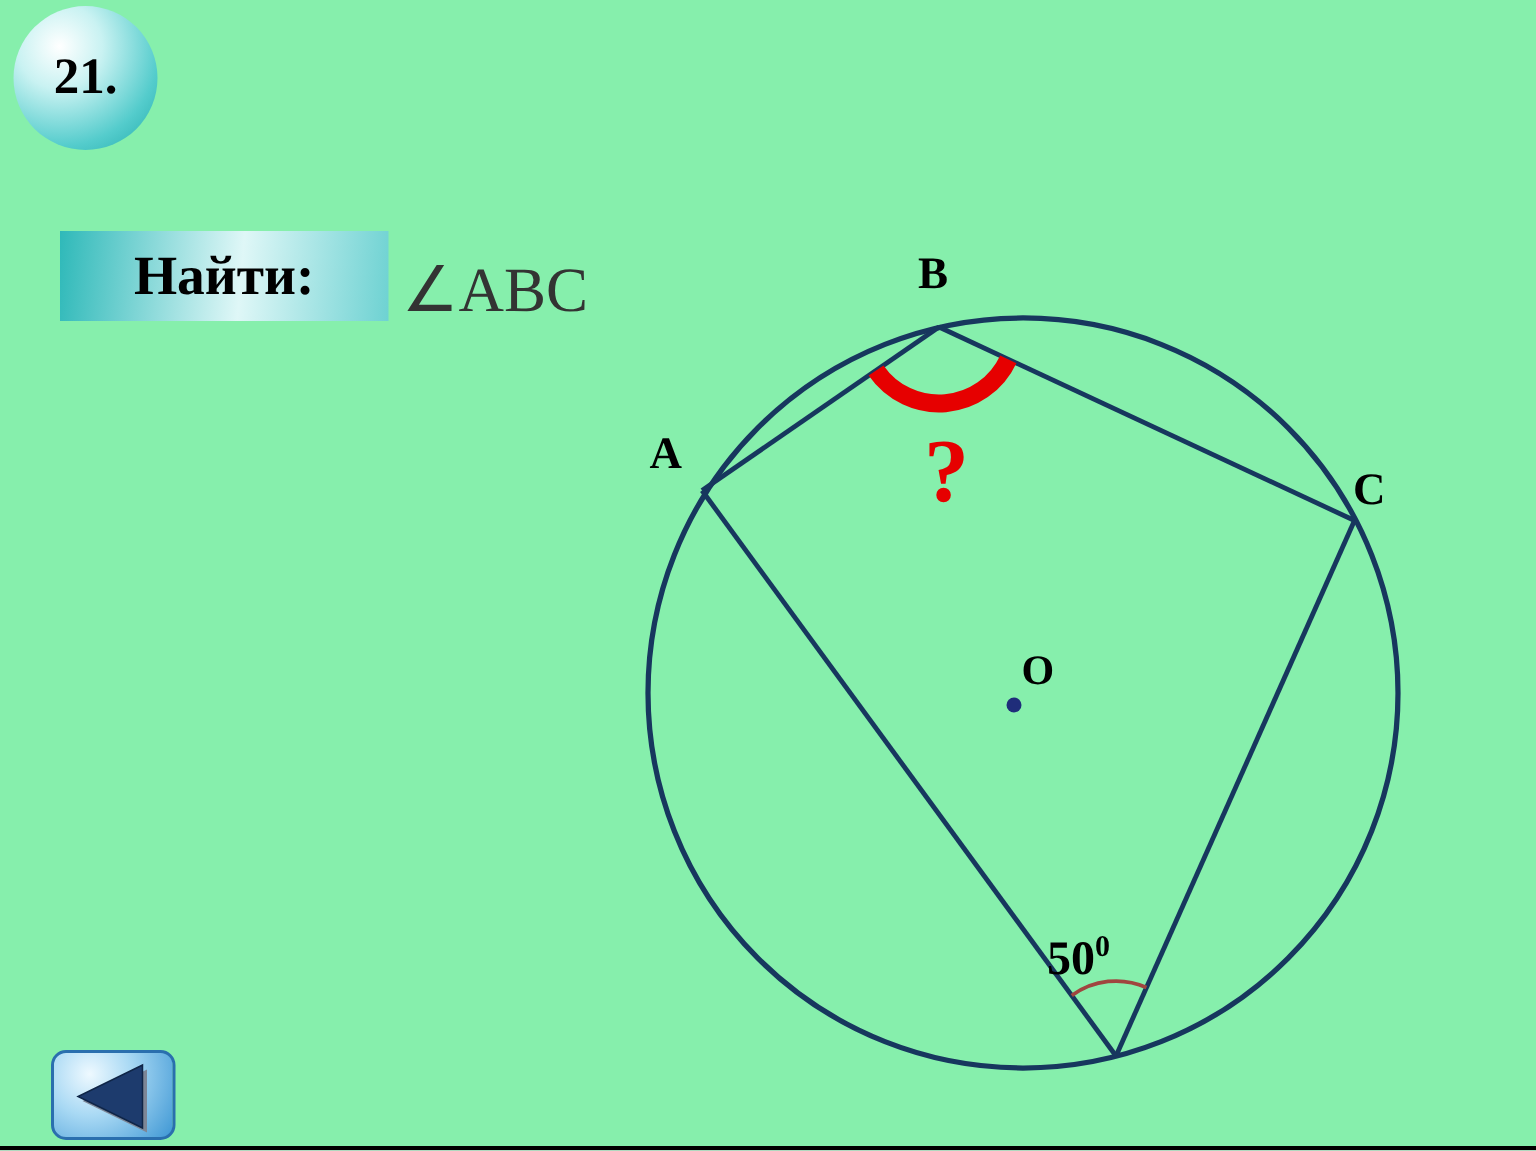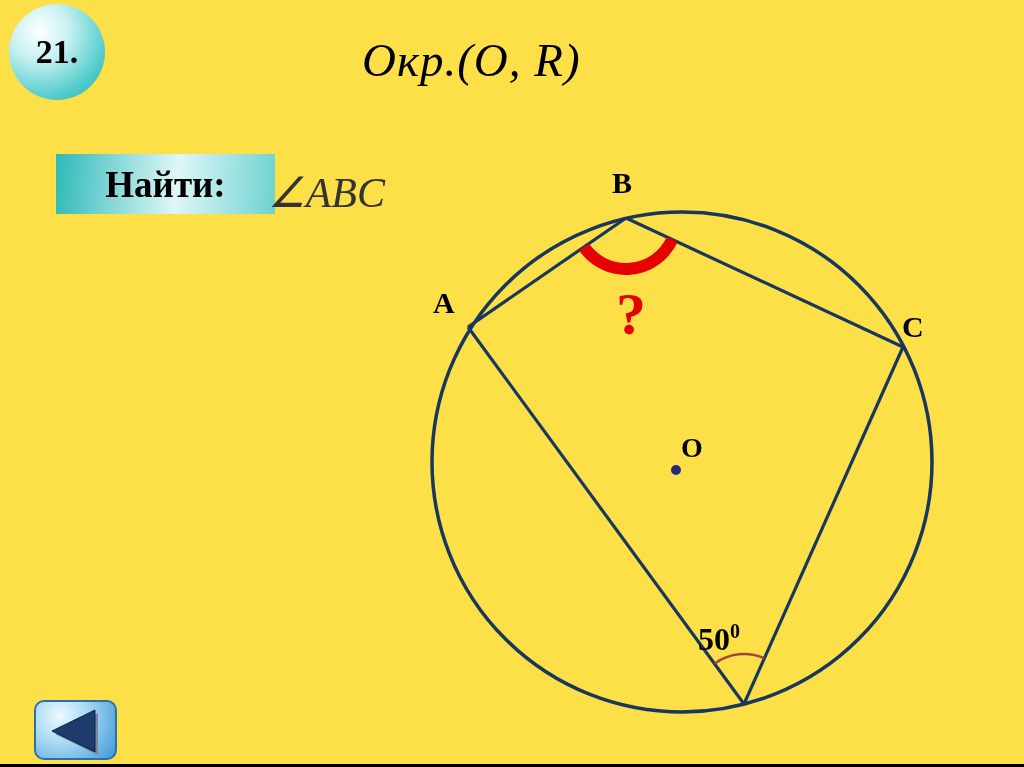--- a/index.html
+++ b/index.html
@@ -1,20 +1,20 @@
 <!DOCTYPE html>
 <html><head>
 <meta charset="utf-8">
 <style>
   html, body { margin: 0; padding: 0; background: #ffffff; }
   .slide {
     position: relative;
     width: 1024px;
     height: 767px;
-    background: #fde047;
+    background: #86efac;
     overflow: hidden;
     font-family: "Liberation Serif", serif;
     color: #000;
   }
 
   
   .num-badge {
     position: absolute; left: 9px; top: 4px;
     width: 96px; height: 96px; border-radius: 50%;
     background: radial-gradient(circle at 32% 28%, #ffffff 0%, #c9f2f2 30%, #54cccc 70%, #1fa9a9 100%);
@@ -23,30 +23,30 @@
   }
 
   
   .teal-box {
     position: absolute;
     background: linear-gradient(95deg, #2fb9b9 0%, #dff7f7 55%, #6ed2d2 100%);
     display: flex; align-items: center; justify-content: center;
     font-weight: bold; font-size: 37px;
   }
   .given-box { left: 140px; top: 27px; width: 212px; height: 61px; }
-  .find-box  { left: 56px;  top: 154px; width: 219px; height: 60px; }
+  .find-box  { left: 40px;  top: 154px; width: 219px; height: 60px; }
 
   .given-value {
     position: absolute; left: 362px; top: 33px;
     font-style: italic; font-size: 47px; color: #000;
     letter-spacing: 1px;
   }
   .find-value {
     position: absolute; left: 268px; top: 168px;
-    font-style: italic; font-size: 42px; color: #333;
+    font-size: 42px; color: #333;
   }
 
   .diagram-svg { position: absolute; left: 0; top: 0; }
 
   .pt-label {
     position: absolute; font-weight: bold; font-size: 30px; color: #000;
   }
   .lbl-b { left: 612px; top: 166px; }
   .lbl-a { left: 433px; top: 286px; }
   .lbl-c { left: 902px; top: 310px; }
@@ -82,21 +82,20 @@
 </style>
 </head>
 <body>
 
 <div class="slide">
 
   <div class="num-badge">
     <span>21.</span>
   </div>
 
-  <div class="given-value">Окр.(O, R)</div>
 
   <div class="teal-box find-box">
     <span>Найти:</span>
   </div>
   <div class="find-value">∠ABC</div>
 
   <svg class="diagram-svg" width="1024" height="767" viewBox="0 0 1024 767">
 
     <circle cx="682" cy="462" r="250" fill="none" stroke="#17375e" stroke-width="3.5"></circle>
 

